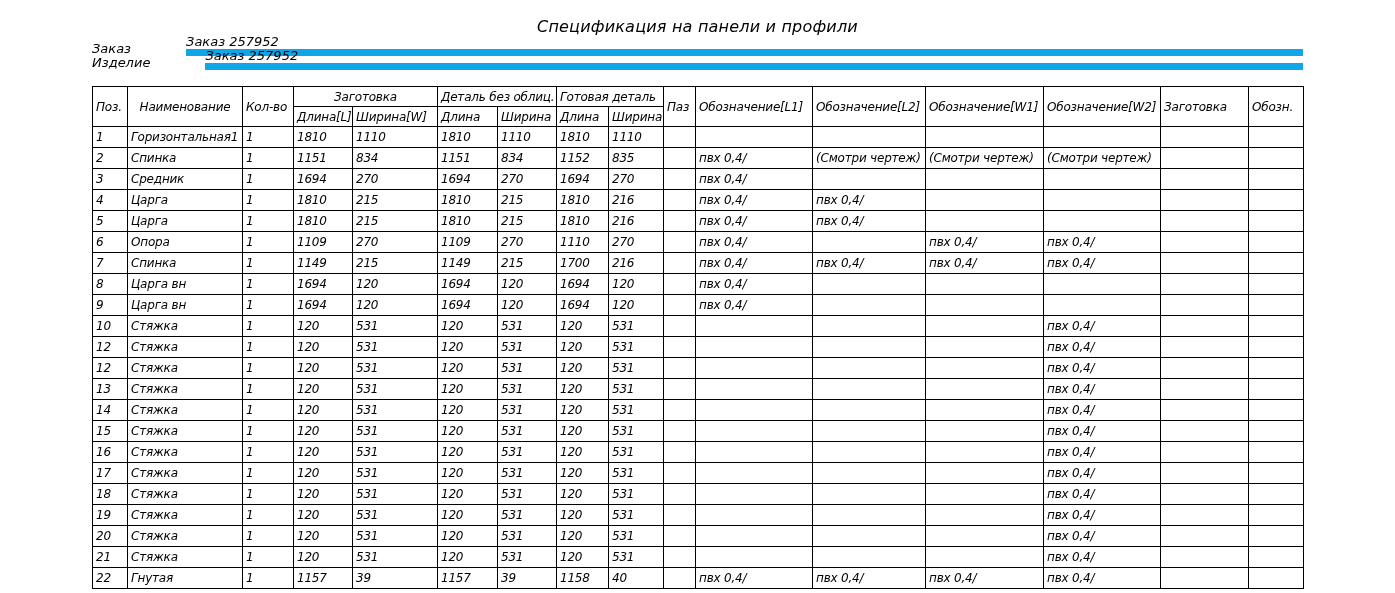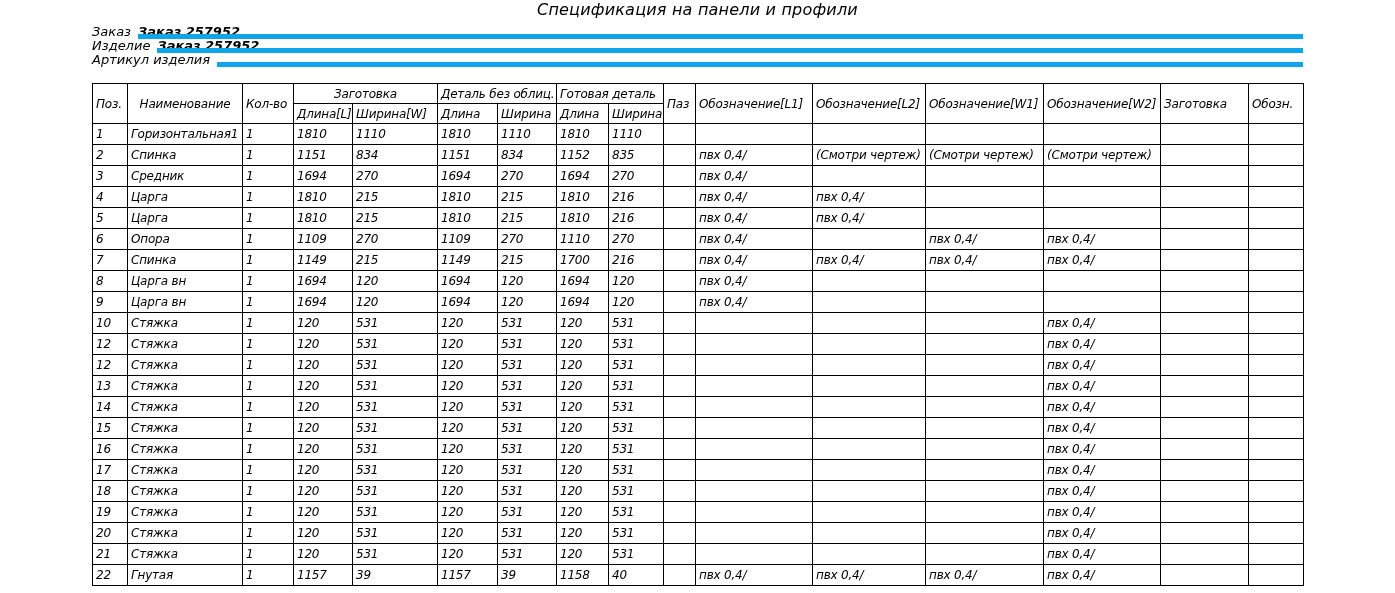--- a/index.html
+++ b/index.html
@@ -17,43 +17,44 @@
   }
   .page {
     position: relative;
     width: 1395px;
     height: 593px;
   }
   .doc-title {
     text-align: center;
     font-size: 16px;
     line-height: 20px;
-    padding-top: 0;
+    padding-top: 17px;
     letter-spacing: 0.2px;
   }
   .meta {
     margin: 5px 0 0 92px;
     width: 1211px;
   }
   .meta-line {
     display: flex;
+    align-items: flex-end;
     font-size: 13px;
     line-height: 14px;
     height: 14px;
+    gap: 48px;
   }
   .meta-label {
     white-space: pre;
     padding-right: 7px;
   }
   .meta-value {
     flex: 1;
-    border-bottom: 5px solid #0ea5e9;
+    border-bottom: 7px solid #0ea5e9;
     white-space: nowrap;
     overflow: hidden;
-    font-weight: bold;
   }
   table.spec {
     border-collapse: collapse;
     table-layout: fixed;
     margin: 16px 16px 0 92px;
     width: 1211px;
     font-size: 12px;
     letter-spacing: -0.2px;
   }
   table.spec th, table.spec td {
@@ -78,24 +79,20 @@
   <div class="doc-title">Спецификация на панели и профили</div>
 
   <div class="meta">
     <div class="meta-line">
       <span class="meta-label">Заказ</span>
       <span class="meta-value">Заказ 257952</span>
     </div>
     <div class="meta-line">
       <span class="meta-label">Изделие</span>
       <span class="meta-value">Заказ 257952</span>
-    </div>
-    <div class="meta-line">
-      <span class="meta-label">Артикул изделия</span>
-      <span class="meta-value"></span>
     </div>
   </div>
 
   <table class="spec">
     <colgroup>
       <col style="width:35px">
         <col style="width:115px">
         <col style="width:51px">
       <col style="width:59px">
         <col style="width:85px">

